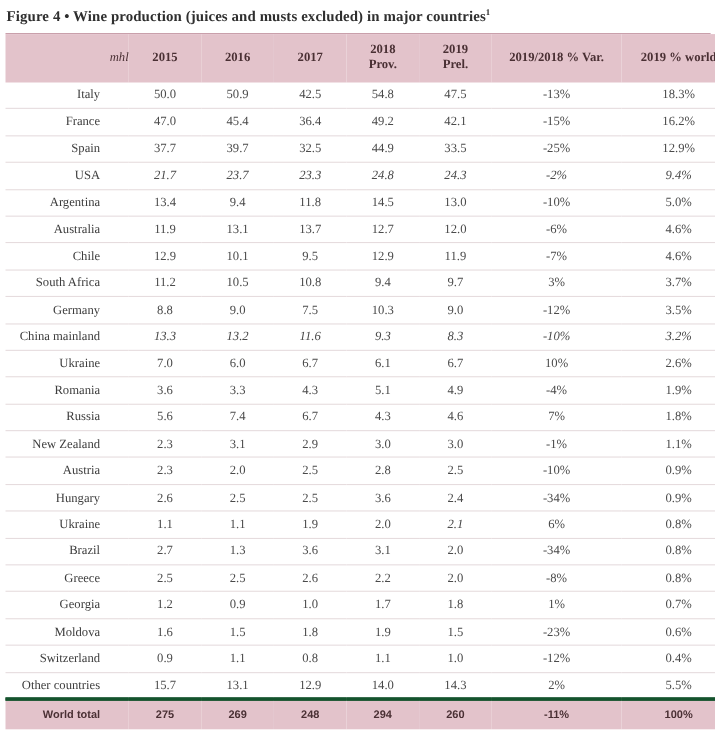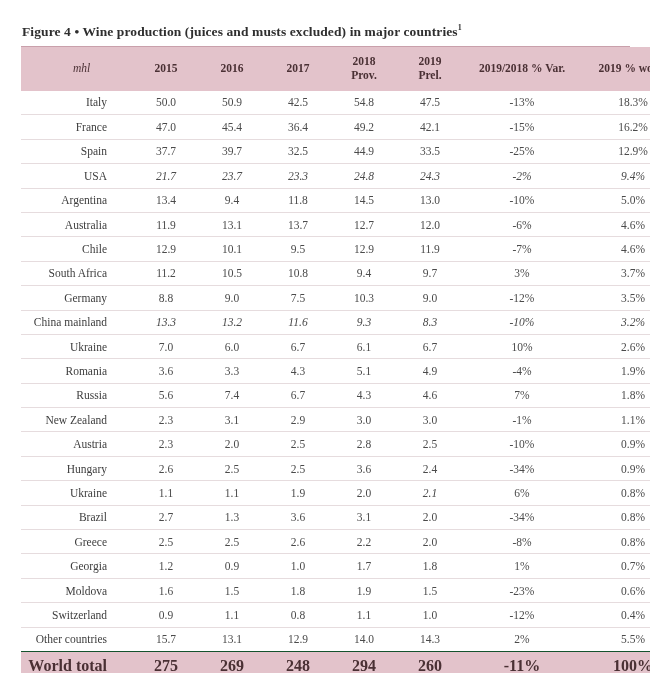--- a/index.html
+++ b/index.html
@@ -12,21 +12,21 @@
     height: 673px;
     font-family: "Liberation Sans", sans-serif;
     color: #3b3b3b;
     overflow: hidden;
   }
   .page {
     position: relative;
     width: 650px;
     height: 673px;
     box-sizing: border-box;
-    padding: 16px;
+    padding: 0;
   }
   .figure-title {
     font-family: "Liberation Serif", serif;
     font-size: 13.5px;
     font-weight: bold;
     color: #2f2f2f;
     padding: 7px 0 6px 6px;
     letter-spacing: 0.1px;
   }
   .figure-title .sup {
@@ -54,21 +54,21 @@
     font-family: "Liberation Serif", serif;
     font-size: 11.5px;
     font-weight: bold;
     color: #4a3034;
     height: 44px;
     vertical-align: middle;
     text-align: center;
     line-height: 1.15;
   }
   thead th.unit {
-    text-align: center;
+    text-align: right;
     padding-left: 9px;
     font-style: italic;
     font-weight: normal;
     font-size: 11.5px;
     color: #4a3034;
   }
   tbody tr {
     height: 24.4px;
   }
   tbody td {
@@ -88,29 +88,29 @@
   tbody tr.italic td {
     font-style: italic;
   }
   tbody tr.italic td.country {
     font-style: normal;
   }
   tbody td.it {
     font-style: italic;
   }
   tbody tr.other td {
-    border-bottom: 1px solid #14532d;
+    border-bottom: 3px solid #14532d;
   }
   tfoot tr.total-row {
     background: #e3c3cb;
     height: 28px;
   }
   tfoot td {
-    font-family: Liberation Serif, serif;
-    font-size: 16px;
+    font-family: Liberation Sans, sans-serif;
+    font-size: 10px;
     font-weight: bold;
     color: #4a3034;
     text-align: center;
     vertical-align: middle;
   }
   tfoot td.country {
     text-align: right;
     padding-right: 26px;
   }
   .col-country { width: 112px; }

